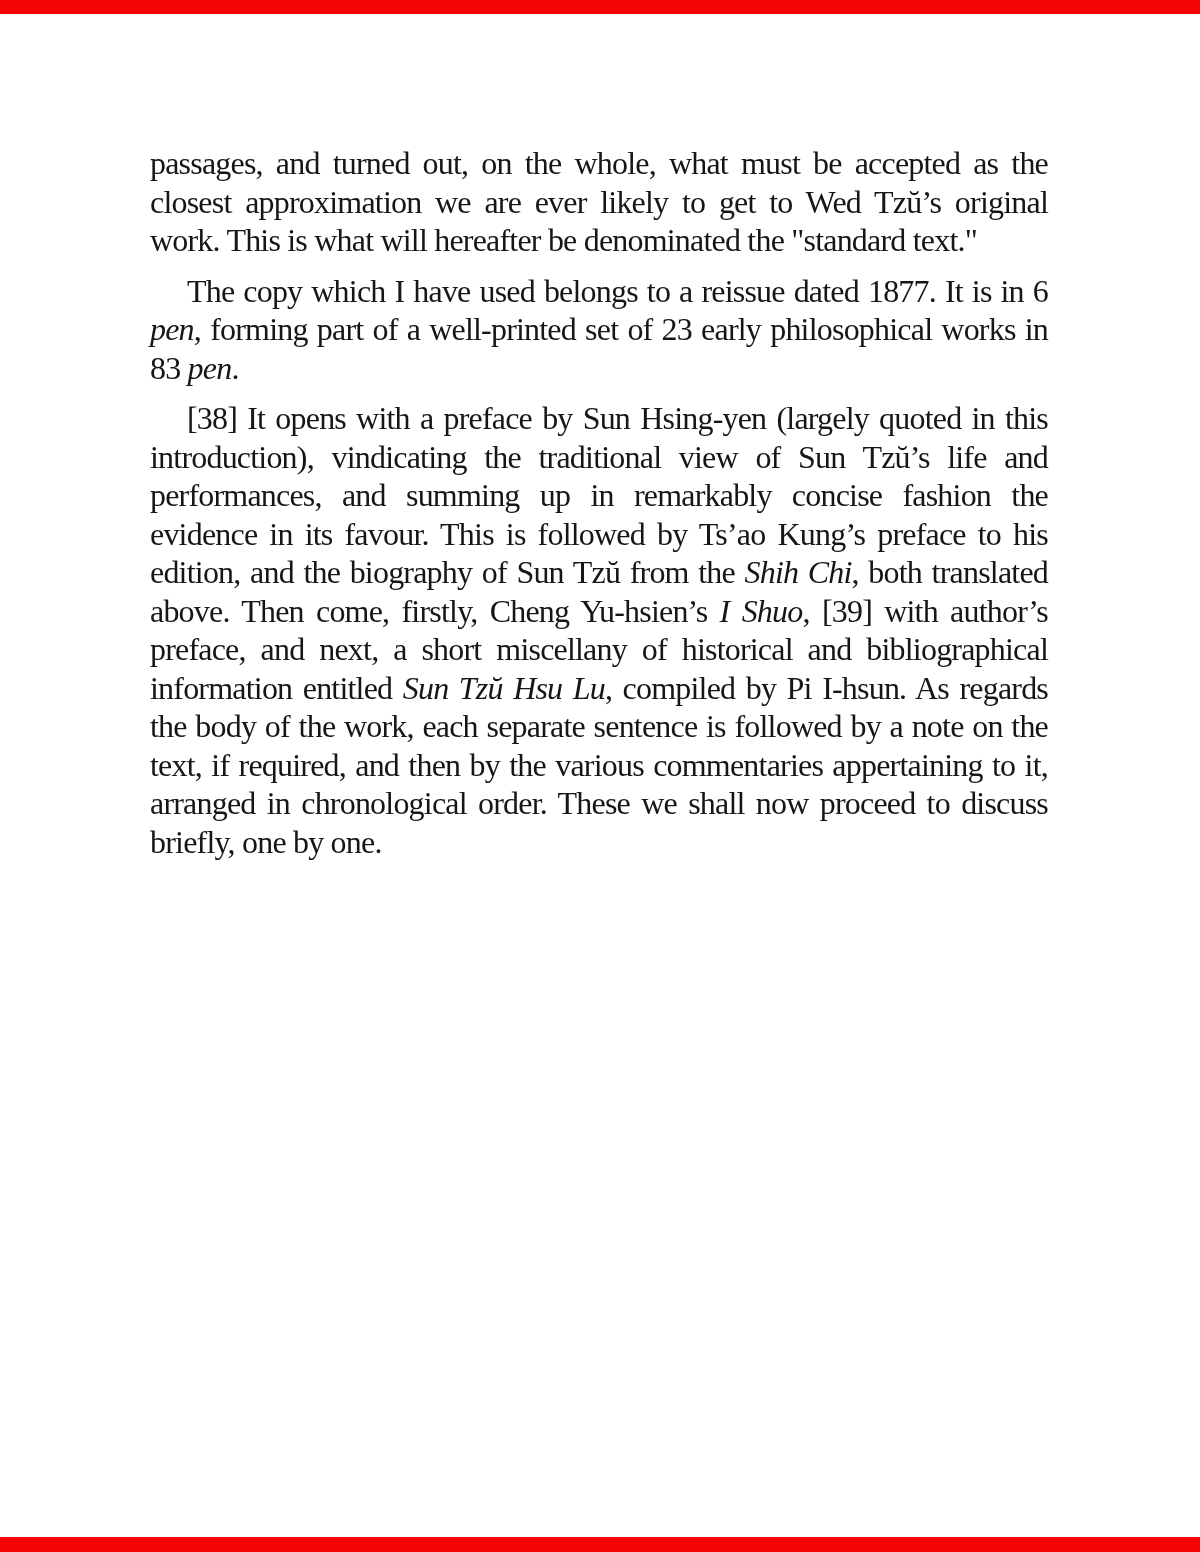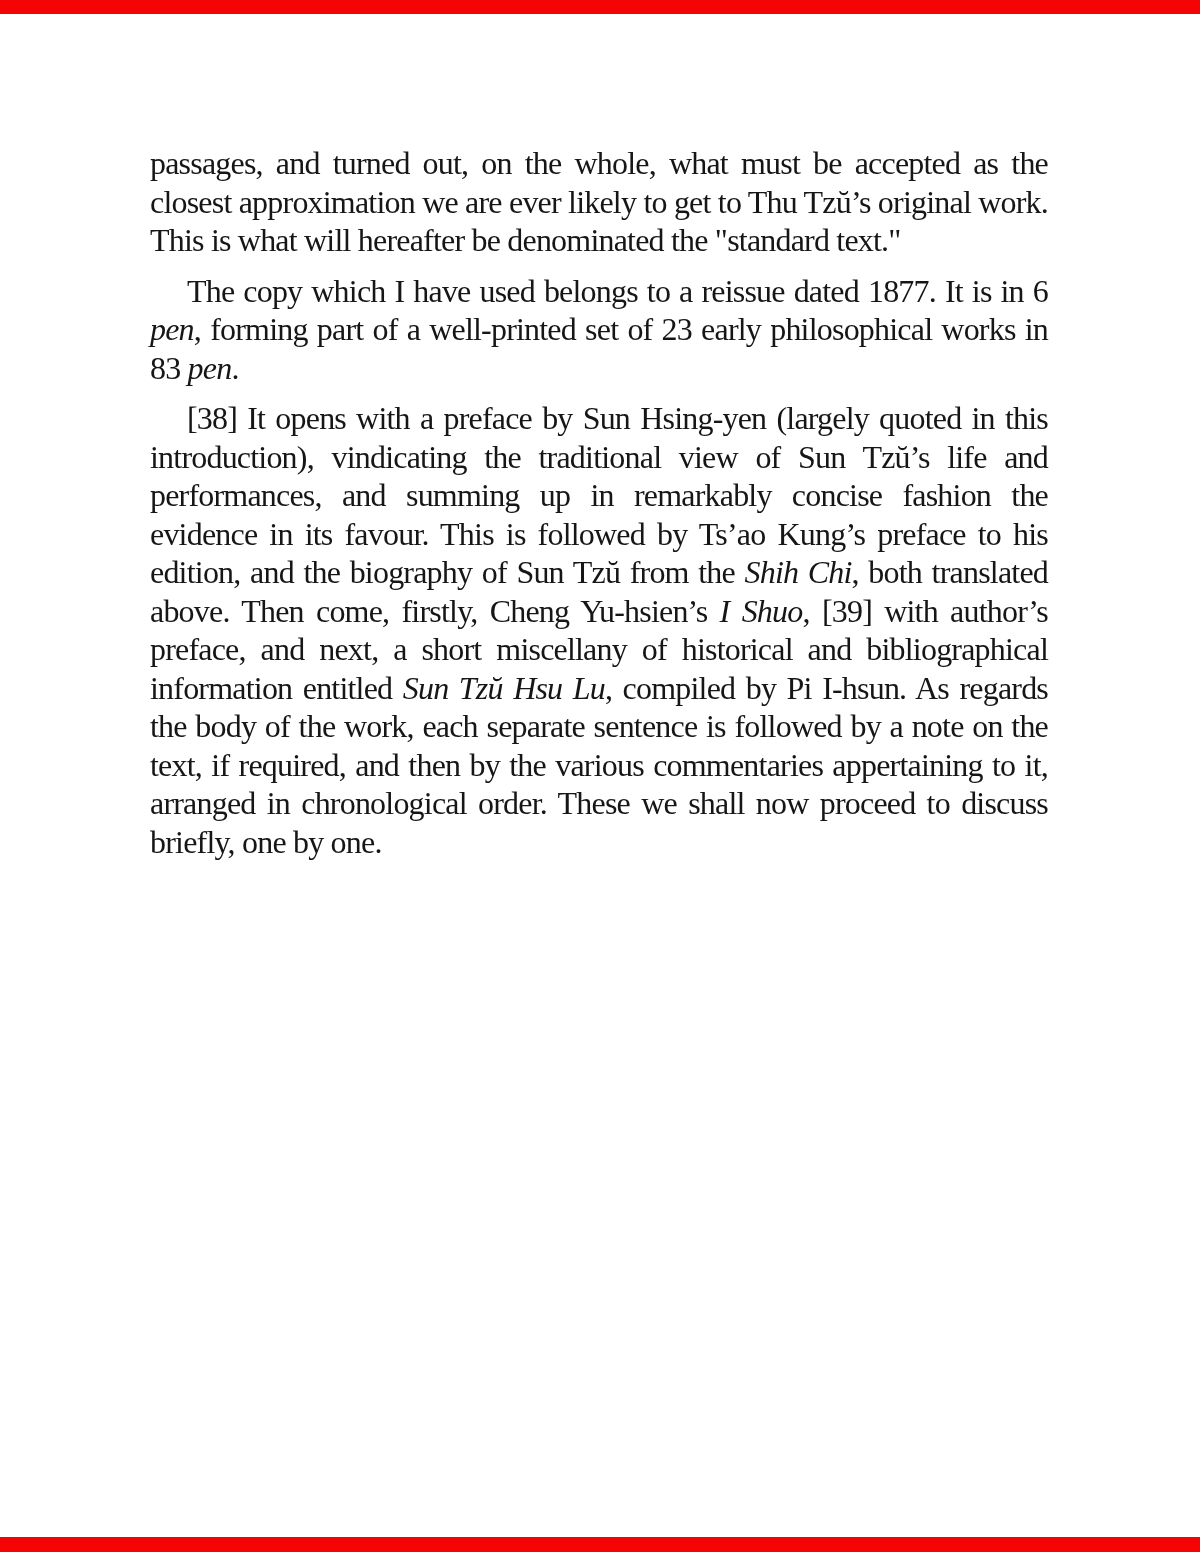--- a/index.html
+++ b/index.html
@@ -47,20 +47,20 @@
   .italic {
     font-style: italic;
   }
 </style>
 </head>
 <body>
 
 <div class="red-bar top"></div>
 
 <main class="page-text">
-  <p class="para"><span>passages, and turned out, on the whole, what must be accepted as the closest approximation we are ever likely to get to Thu Tzŭ’s original work. This is what will hereafter be denominated the "standard text."</span></p>
+  <p class="para"><span>passages, and turned out, on the whole, what must be accepted as the closest approximation we are ever likely to get to Wed Tzŭ’s original work. This is what will hereafter be denominated the "standard text."</span></p>
 
   <p class="para indent"><span>The copy which I have used belongs to a reissue dated 1877. It is in 6 </span><span class="italic">pen</span><span>, forming part of a well-printed set of 23 early philosophical works in 83 </span><span class="italic">pen</span><span>.</span></p>
 
   <p class="para indent"><span>[38] It opens with a preface by Sun Hsing-yen (largely quoted in this introduction), vindicating the traditional view of Sun Tzŭ’s life and performances, and summing up in remarkably concise fashion the evidence in its favour. This is followed by Ts’ao Kung’s preface to his edition, and the biography of Sun Tzŭ from the </span><span class="italic">Shih Chi</span><span>, both translated above. Then come, firstly, Cheng Yu-hsien’s </span><span class="italic">I Shuo</span><span>, [39] with author’s preface, and next, a short miscellany of historical and bibliographical information entitled </span><span class="italic">Sun Tzŭ Hsu Lu</span><span>, compiled by Pi I-hsun. As regards the body of the work, each separate sentence is followed by a note on the text, if required, and then by the various commentaries appertaining to it, arranged in chronological order. These we shall now proceed to discuss briefly, one by one.</span></p>
 </main>
 
 <div class="red-bar bottom"></div>
 
 </body></html>

